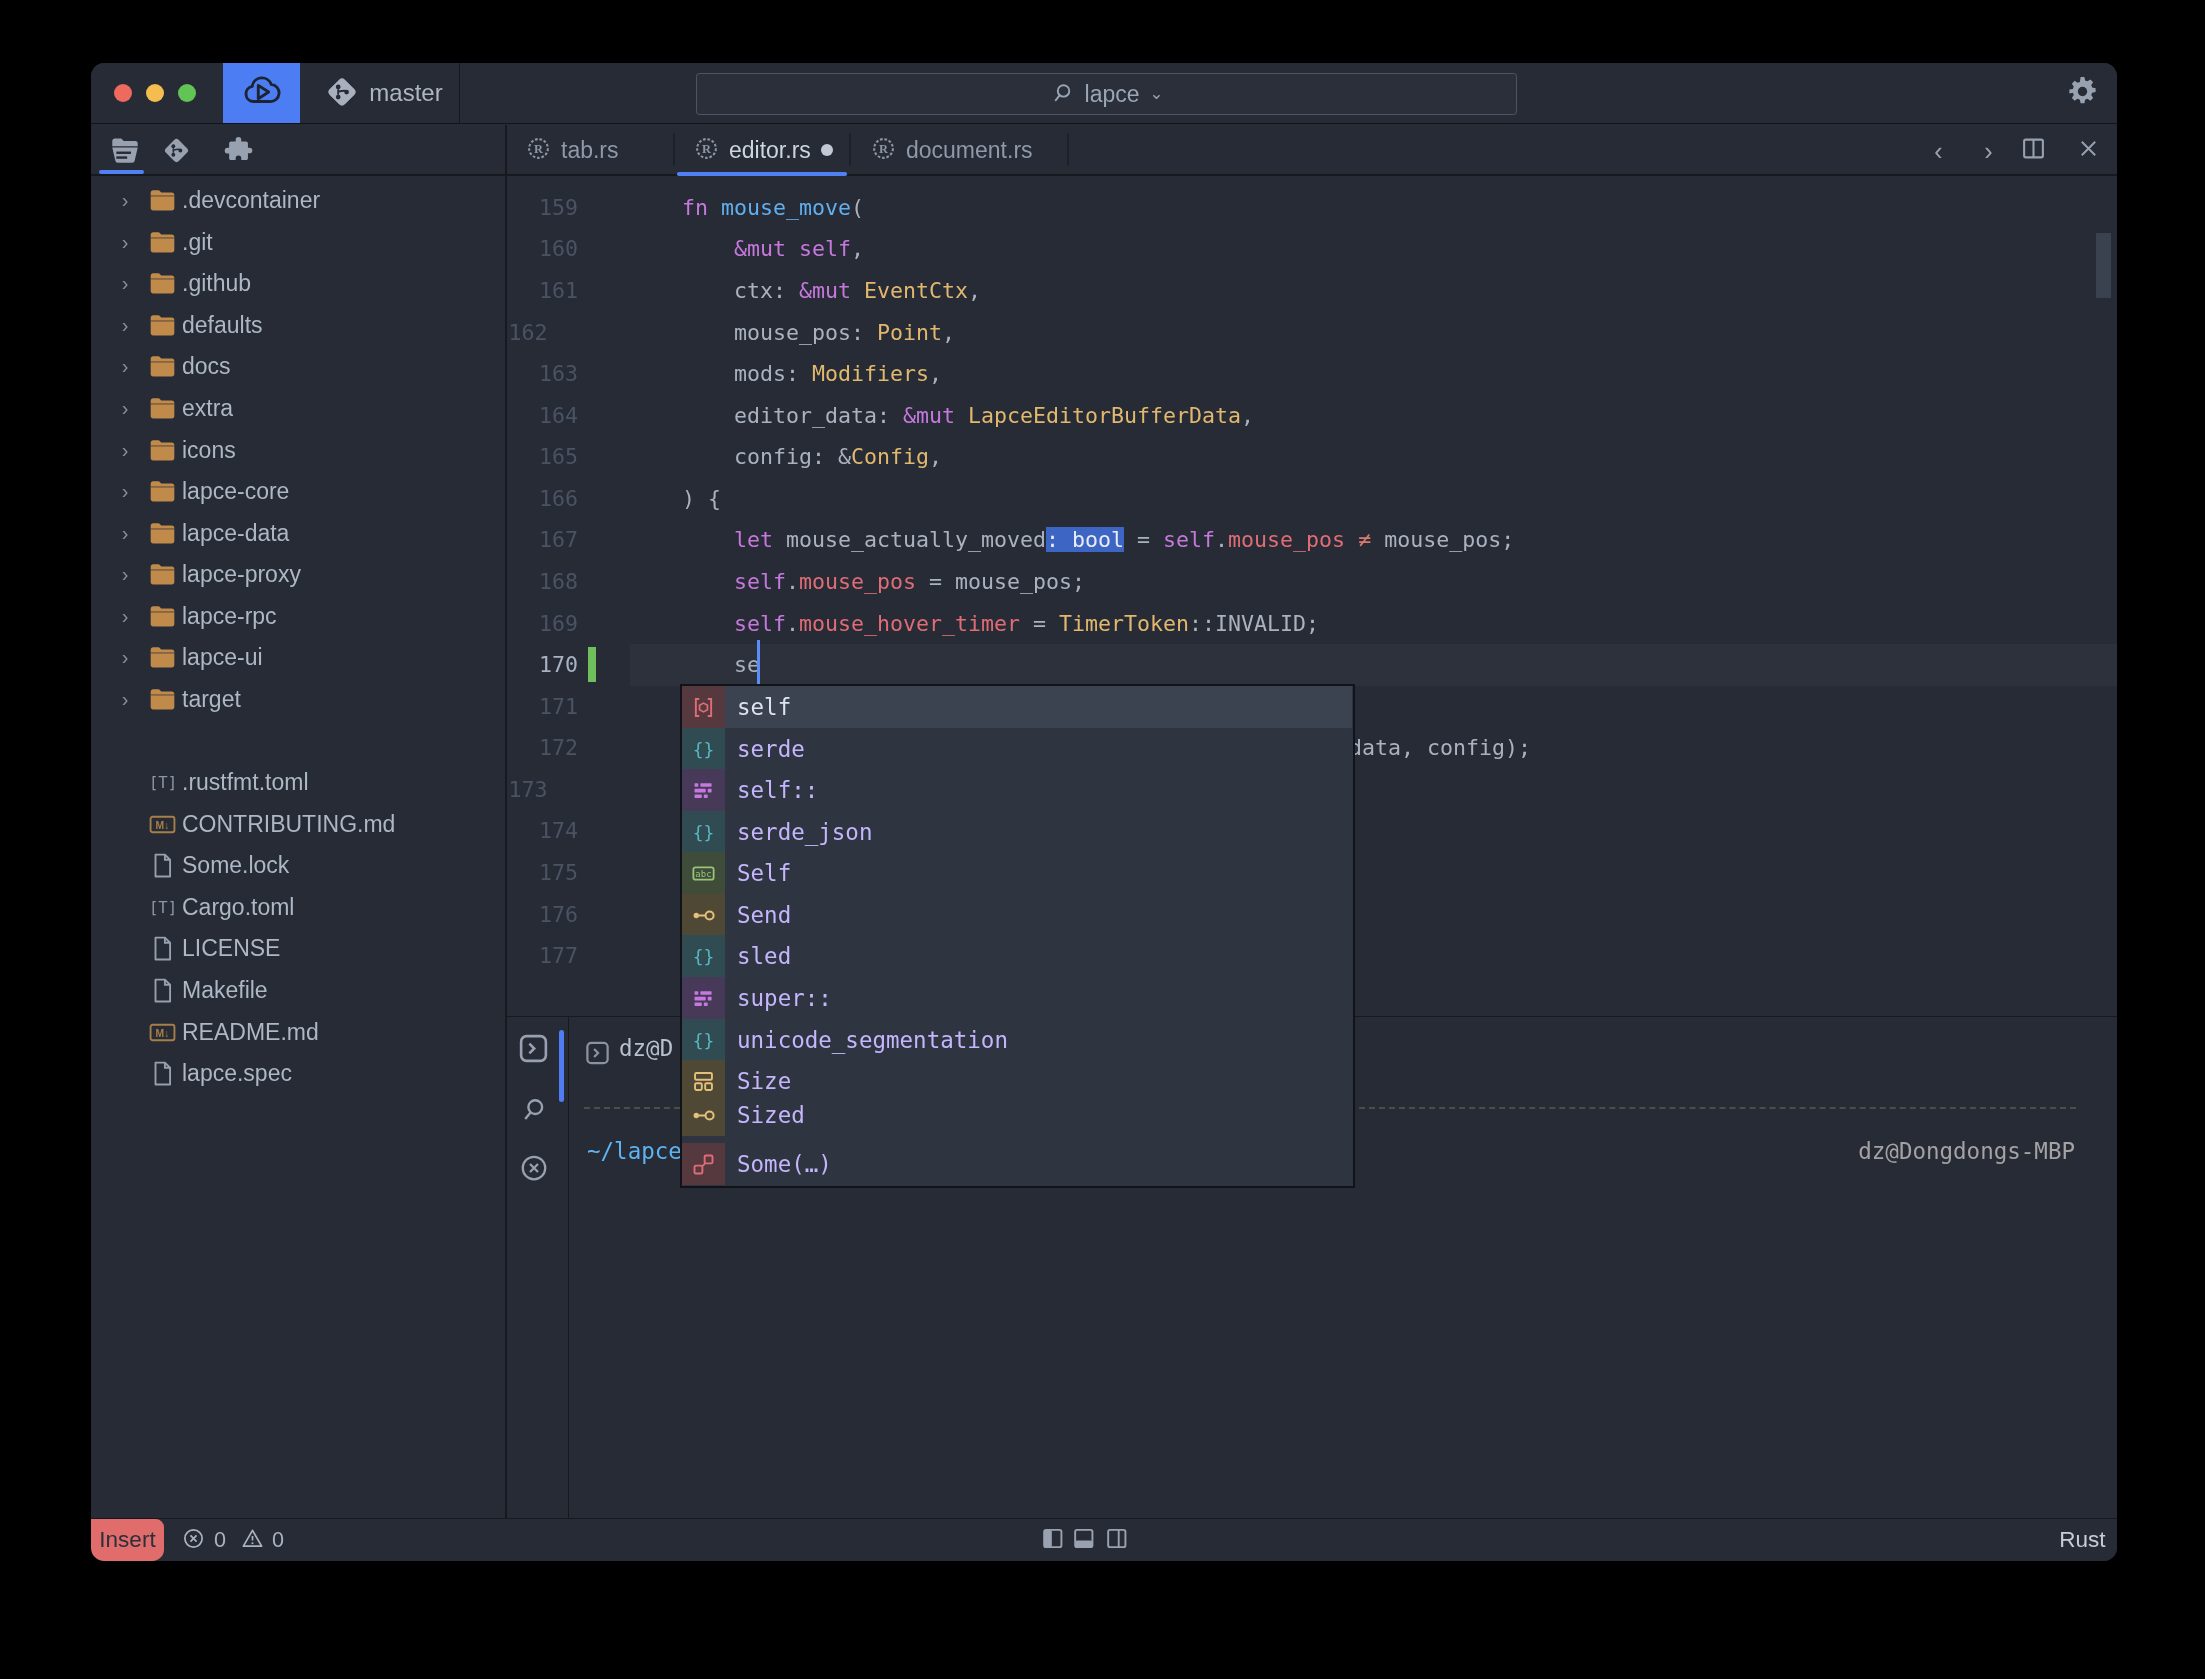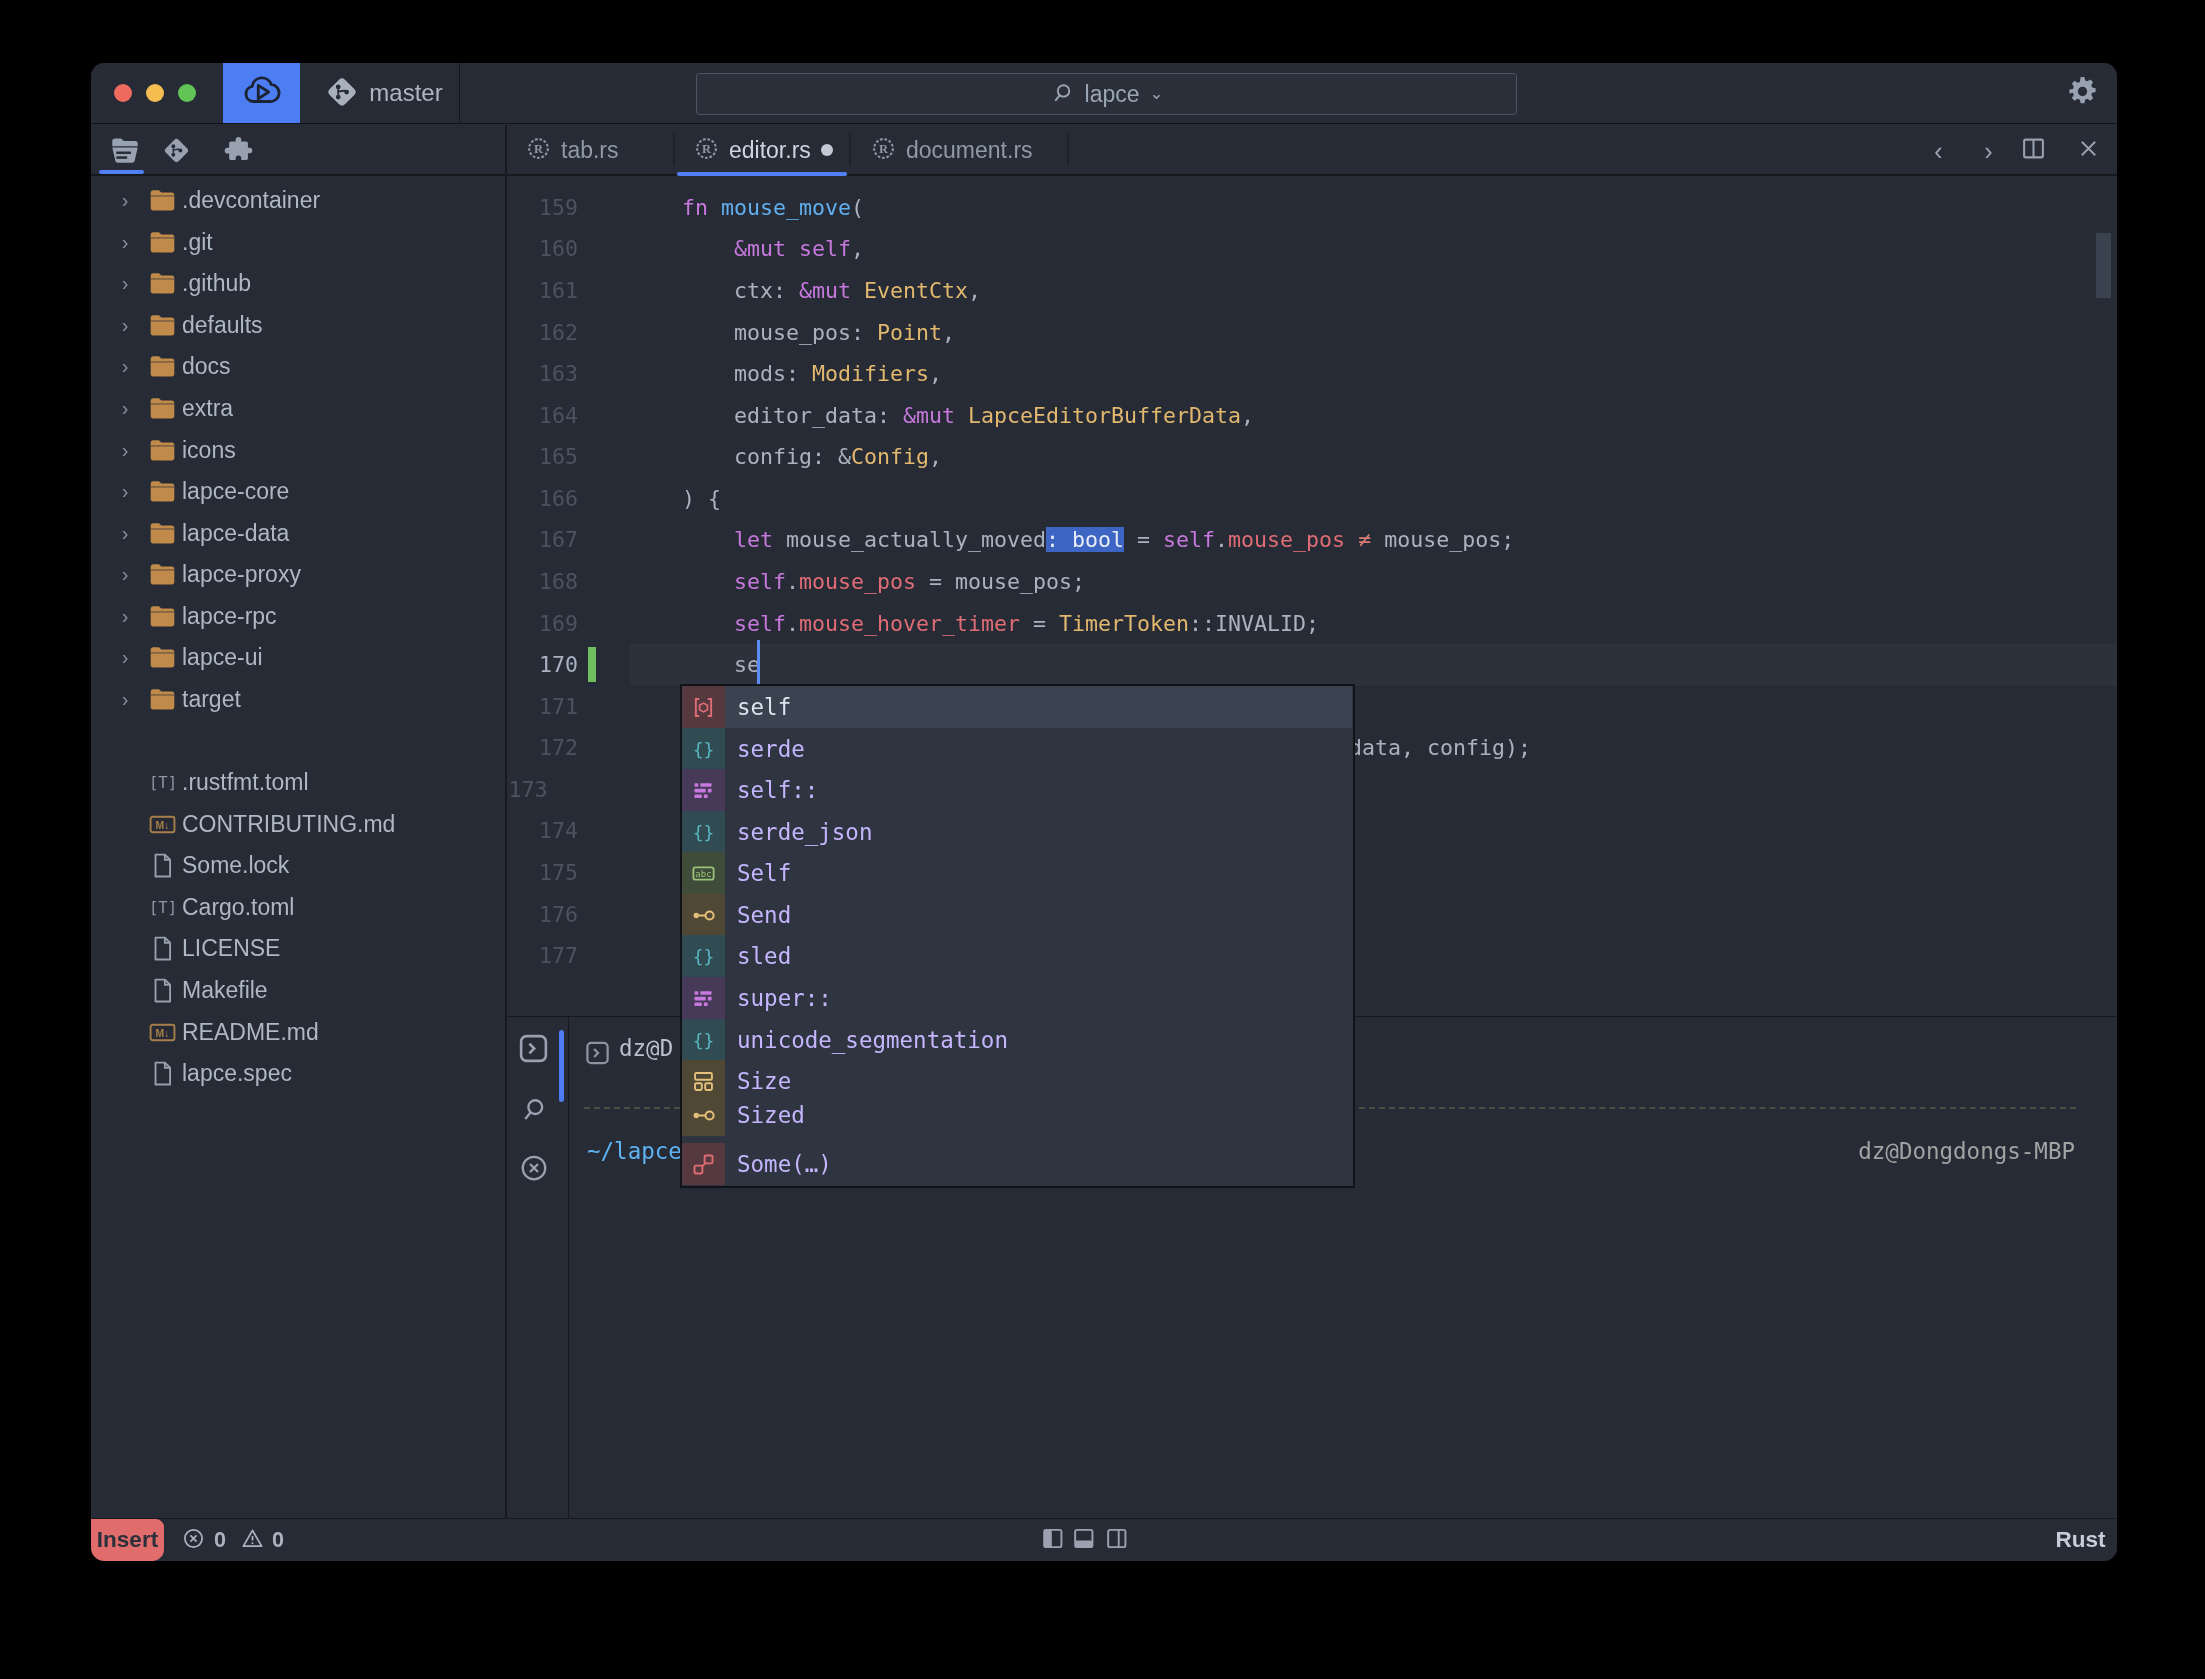--- a/index.html
+++ b/index.html
@@ -71,21 +71,21 @@
   .strip-ic{position:absolute;left:6.7px;width:40px;height:40px;display:flex;align-items:center;justify-content:center;}
   #term-active-bar{position:absolute;left:52px;top:13.3px;width:5px;height:72px;background:#4f7cf0;border-radius:2.5px;}
   #prompt-icon{position:absolute;left:77px;top:21.6px;}
   #prompt-text{position:absolute;left:112px;top:13.3px;font-size:22.5px;line-height:37px;color:#b9c1ce;}
   .dash-seg{position:absolute;top:90px;border-top:2.5px dashed #4a4e44;}
   #dash-left{left:77px;width:96px;}
   #dash-right{left:852px;width:717px;}
   #term-path{position:absolute;left:80px;top:116px;font-size:22.5px;line-height:37px;color:#5fb3f2;}
   #term-host{position:absolute;right:42px;top:116px;font-size:22.5px;line-height:37px;color:#a3a3a3;}
   
-  #statusbar{position:absolute;left:0;top:1455px;width:100%;height:43px;background:#262b35;border-top:1.7px solid #17191f;box-sizing:border-box;font-weight:bold;}
+  #statusbar{position:absolute;left:0;top:1455px;width:100%;height:43px;background:#262b35;border-top:1.7px solid #17191f;box-sizing:border-box;}
   #mode-badge{position:absolute;left:0;top:0;width:73px;height:42px;background:#e06c6c;color:#2b303a;
     font-size:22.5px;display:flex;align-items:center;justify-content:center;border-radius:0 8.3px 11.6px 11.6px;}
   .sb-ic{position:absolute;top:9.1px;width:23px;height:23px;display:flex;align-items:center;justify-content:center;}
   .sb-num{position:absolute;top:0;height:42px;line-height:42px;color:#aab2c0;font-size:21.6px;}
   #sb-lang{position:absolute;right:11.6px;top:0;height:42px;line-height:42px;color:#c6cdd9;font-size:22.5px;}
 </style>
 </head>
 <body>
 
 <div id="window">
@@ -427,21 +427,21 @@
           </svg></span>
     </div>
   </div>
 
   <div id="editor">
     <div class="curline"></div>
     <div id="gutter">
         <div class="gut-num mono" style="top: 10.8px; left: -29px;">159</div>
         <div class="gut-num mono" style="top: 52px; left: -29px;">160</div>
         <div class="gut-num mono" style="top: 94px; left: -29px;">161</div>
-        <div class="gut-num mono" style="top: 136px; left: -29px;">162</div>
+        <div class="gut-num mono" style="top: 136px; left: -29px; text-align: center;">162</div>
         <div class="gut-num mono" style="top: 177px; left: -29px;">163</div>
         <div class="gut-num mono" style="top: 219px; left: -29px;">164</div>
         <div class="gut-num mono" style="top: 260px; left: -29px;">165</div>
         <div class="gut-num mono" style="top: 302px; left: -29px;">166</div>
         <div class="gut-num mono" style="top: 343px; left: -29px;">167</div>
         <div class="gut-num mono" style="top: 385px; left: -29px;">168</div>
         <div class="gut-num mono" style="top: 427px; left: -29px;">169</div>
         <div class="gut-num active mono" style="top: 468px; left: -29px;">170</div>
         <div class="gut-num mono" style="top: 510px; left: -29px;">171</div>
         <div class="gut-num mono" style="top: 551px; left: -29px;">172</div>

